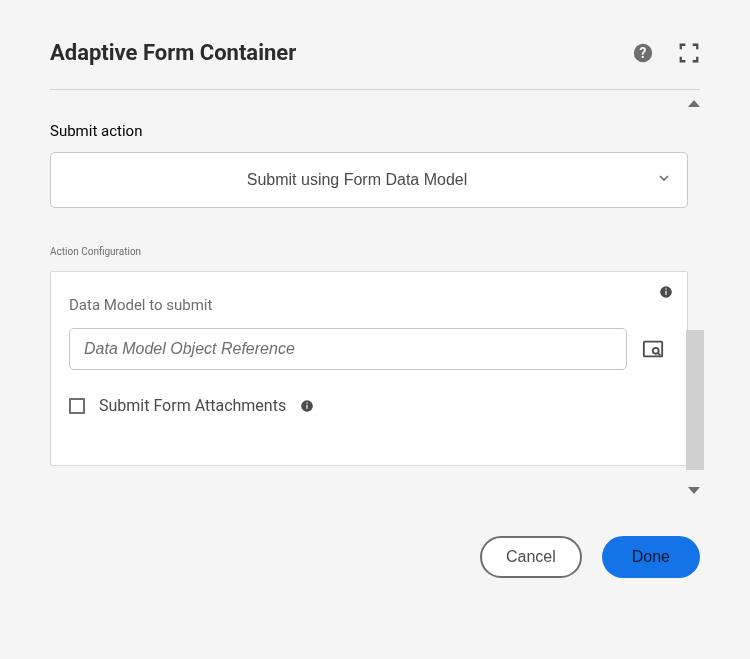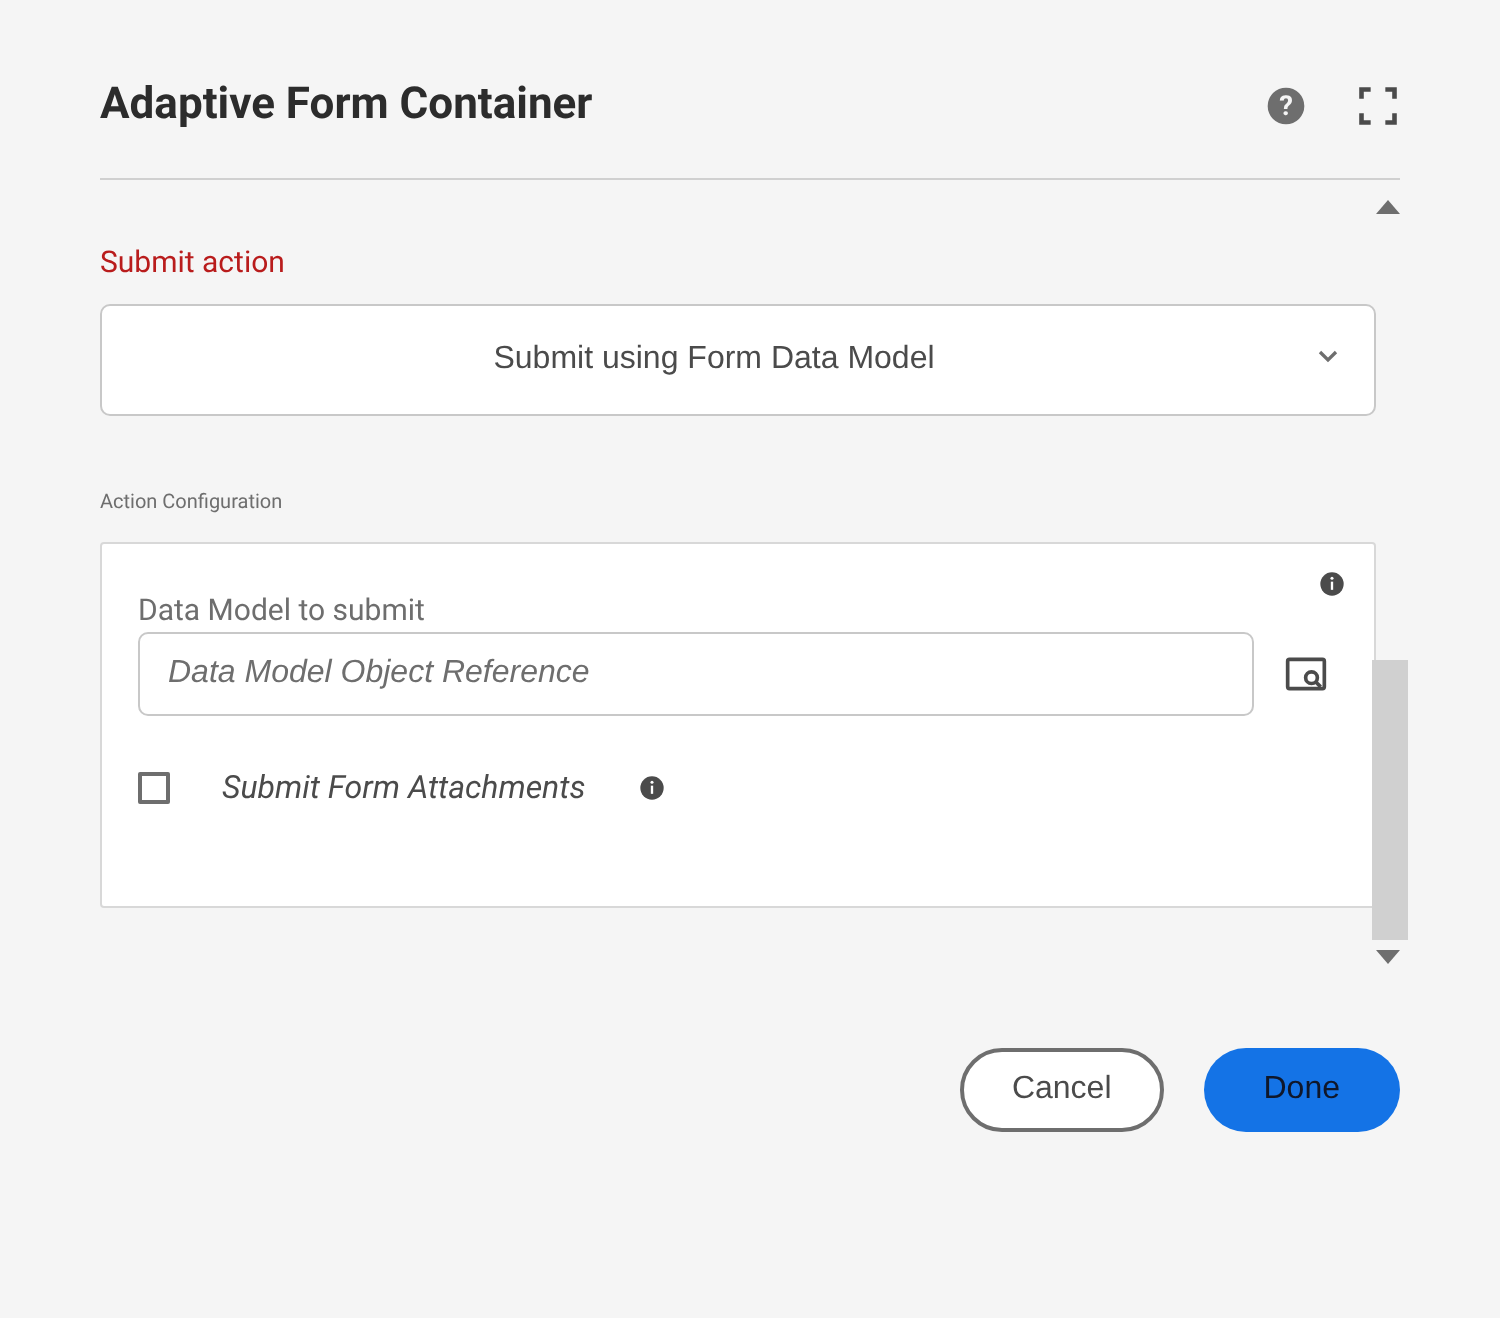--- a/index.html
+++ b/index.html
@@ -65,21 +65,21 @@
     .scrollbar-track {
       position: absolute;
       right: -4px;
       top: 240px;
       width: 18px;
       height: 140px;
       background: #d0d0d0;
     }
     .field-label {
       font-size: 15px;
-      color: #b91c1c;
+      color: #000000;
       margin-bottom: 12px;
       display: block;
     }
     .select-wrap {
       position: relative;
       margin-bottom: 38px;
       padding-right: 12px;
     }
     .select {
       width: 100%;
@@ -116,21 +116,21 @@
     }
     .panel-info-icon {
       position: absolute;
       top: 12px;
       right: 14px;
       color: #4b4b4b;
     }
     .nested-label {
       font-size: 15px;
       color: #6e6e6e;
-      margin-bottom: 2px;
+      margin-bottom: 14px;
       display: block;
       margin-top: 6px;
     }
     .input-row {
       display: flex;
       gap: 10px;
       align-items: center;
       margin-bottom: 26px;
     }
     .text-input {
@@ -154,23 +154,22 @@
       background: #fff;
       display: flex;
       align-items: center;
       justify-content: center;
       cursor: pointer;
       color: #4b4b4b;
     }
     .check-row {
       display: flex;
       align-items: center;
-      gap: 26px;
+      gap: 14px;
       margin-bottom: 24px;
-      font-style: italic;
     }
     .checkbox {
       width: 16px;
       height: 16px;
       border: 2px solid #6e6e6e;
       background: #fff;
       border-radius: 1px;
       cursor: pointer;
       flex-shrink: 0;
     }

